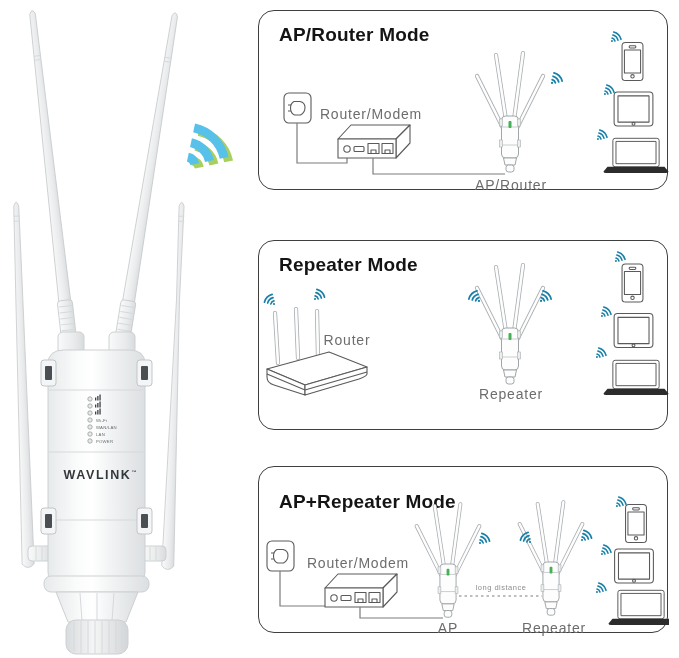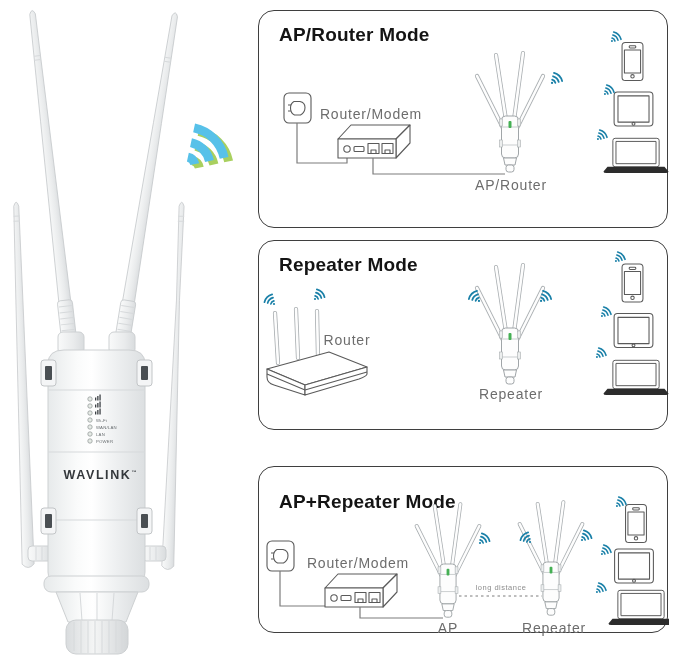--- a/index.html
+++ b/index.html
@@ -227,21 +227,21 @@
       </g>
       <g class="wfbig wfblue">
         <path d="M8.8,-1.87 A9,9 0 0 0 1.87,-8.8"></path>
         <path d="M23.47,-4.99 A24,24 0 0 0 4.99,-23.47"></path>
         <path d="M38.14,-8.11 A39,39 0 0 0 8.11,-38.14"></path>
       </g>
     </g>
   </svg>
 
   
-  <div class="panel" style="top:10px;height:218px;">
+  <div class="panel" style="top:10px;height:180px;">
     <div class="panel-title" style="top:13px;">AP/Router Mode</div>
     <svg width="410" height="214" viewBox="0 0 410 214">
       <use href="#outlet" transform="translate(25,82)"></use>
       <path class="wire" d="M38,112 L38,152 L88,152 L88,141.5"></path>
       <use href="#modem" transform="translate(79,128)"></use>
       <text class="lbl" x="112" y="108">Router/Modem</text>
       <path class="wire" d="M114,147 L114,163 L246,163"></path>
       <use href="#ext" transform="translate(251,105)"></use>
       <use href="#wifi" transform="translate(292,73)"></use>
       <text class="lbl" x="252" y="179">AP/Router</text>

